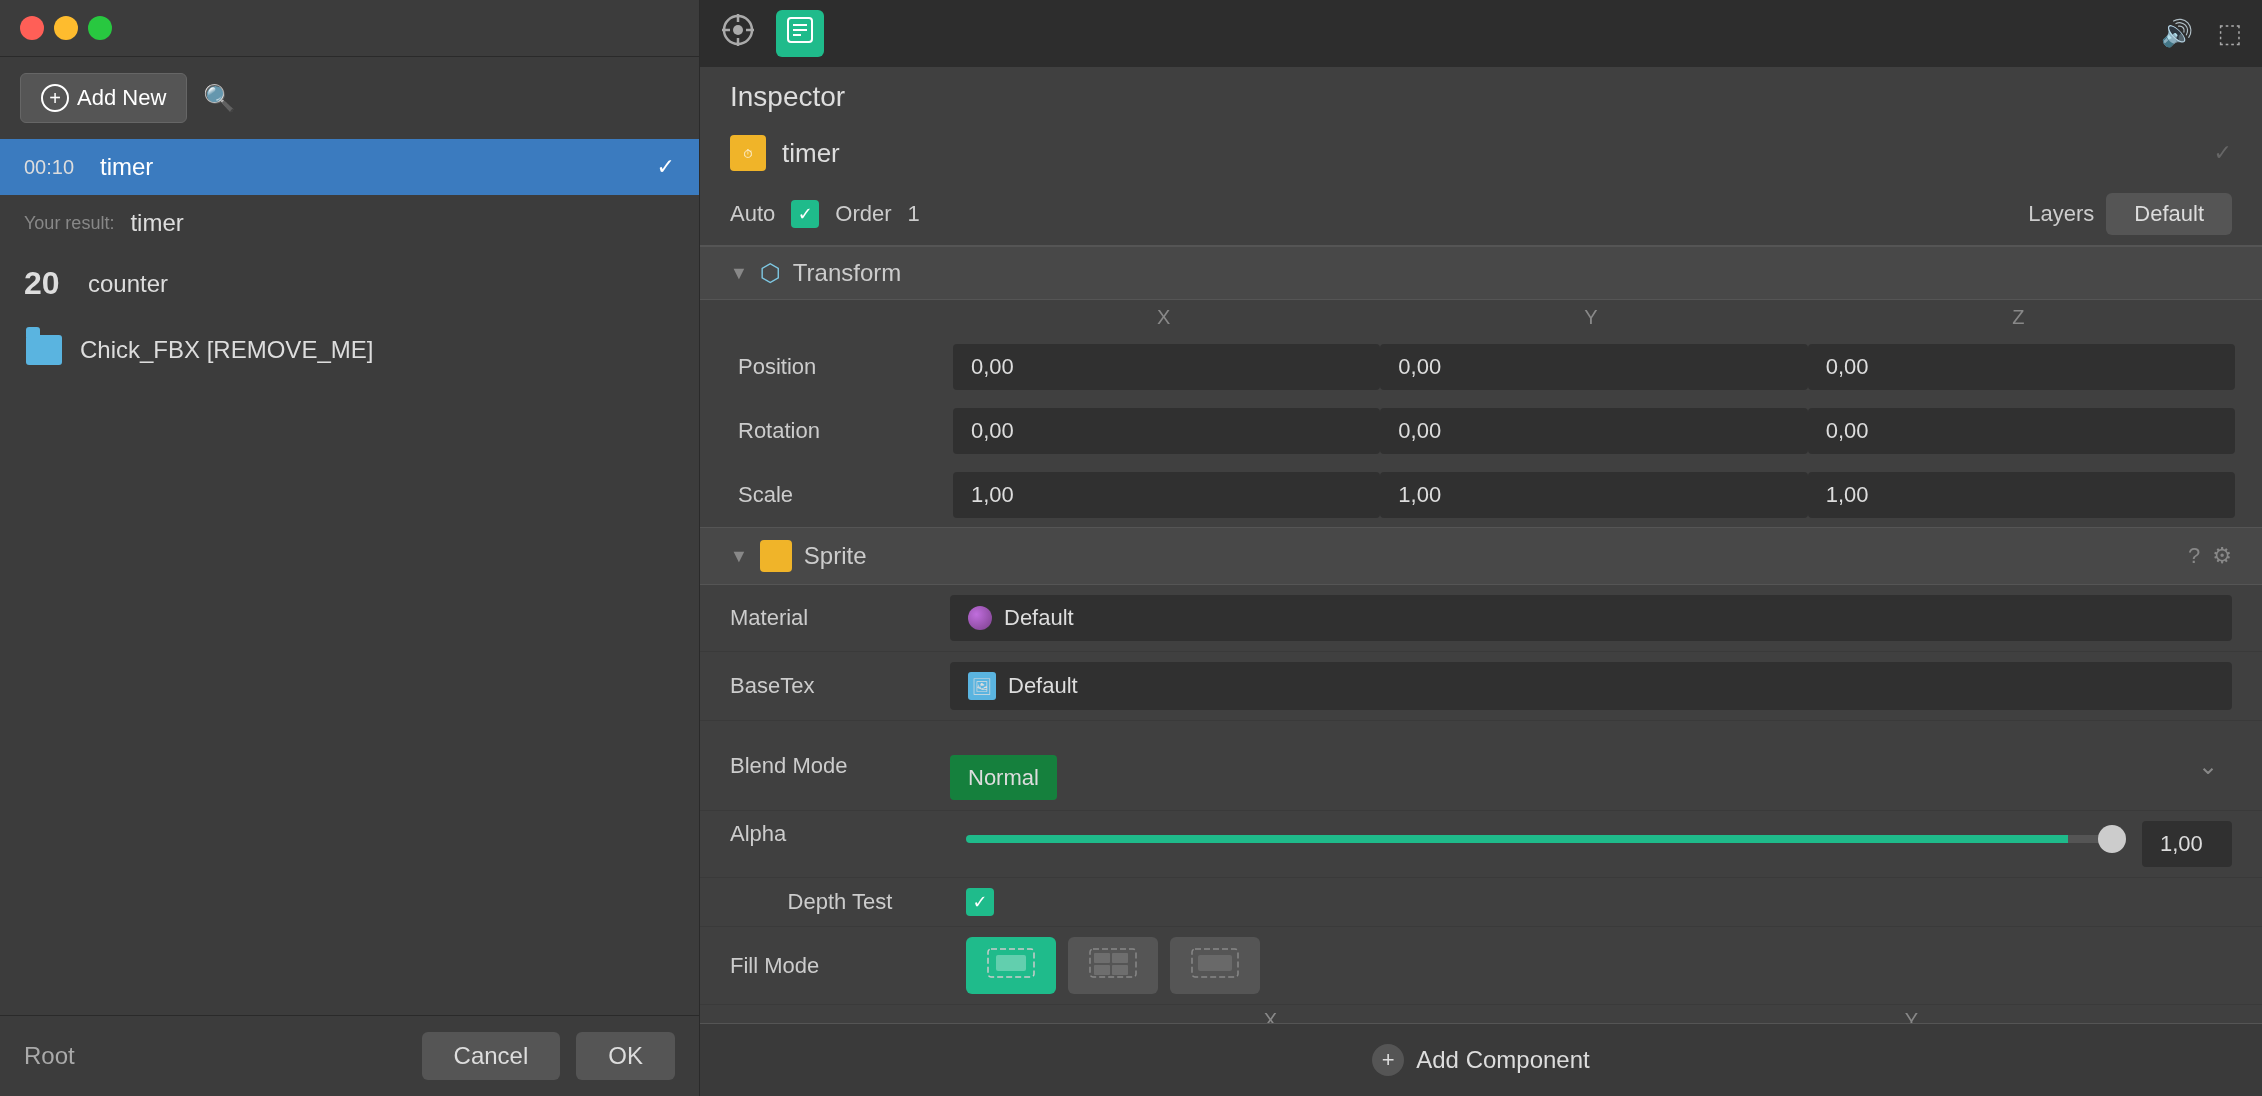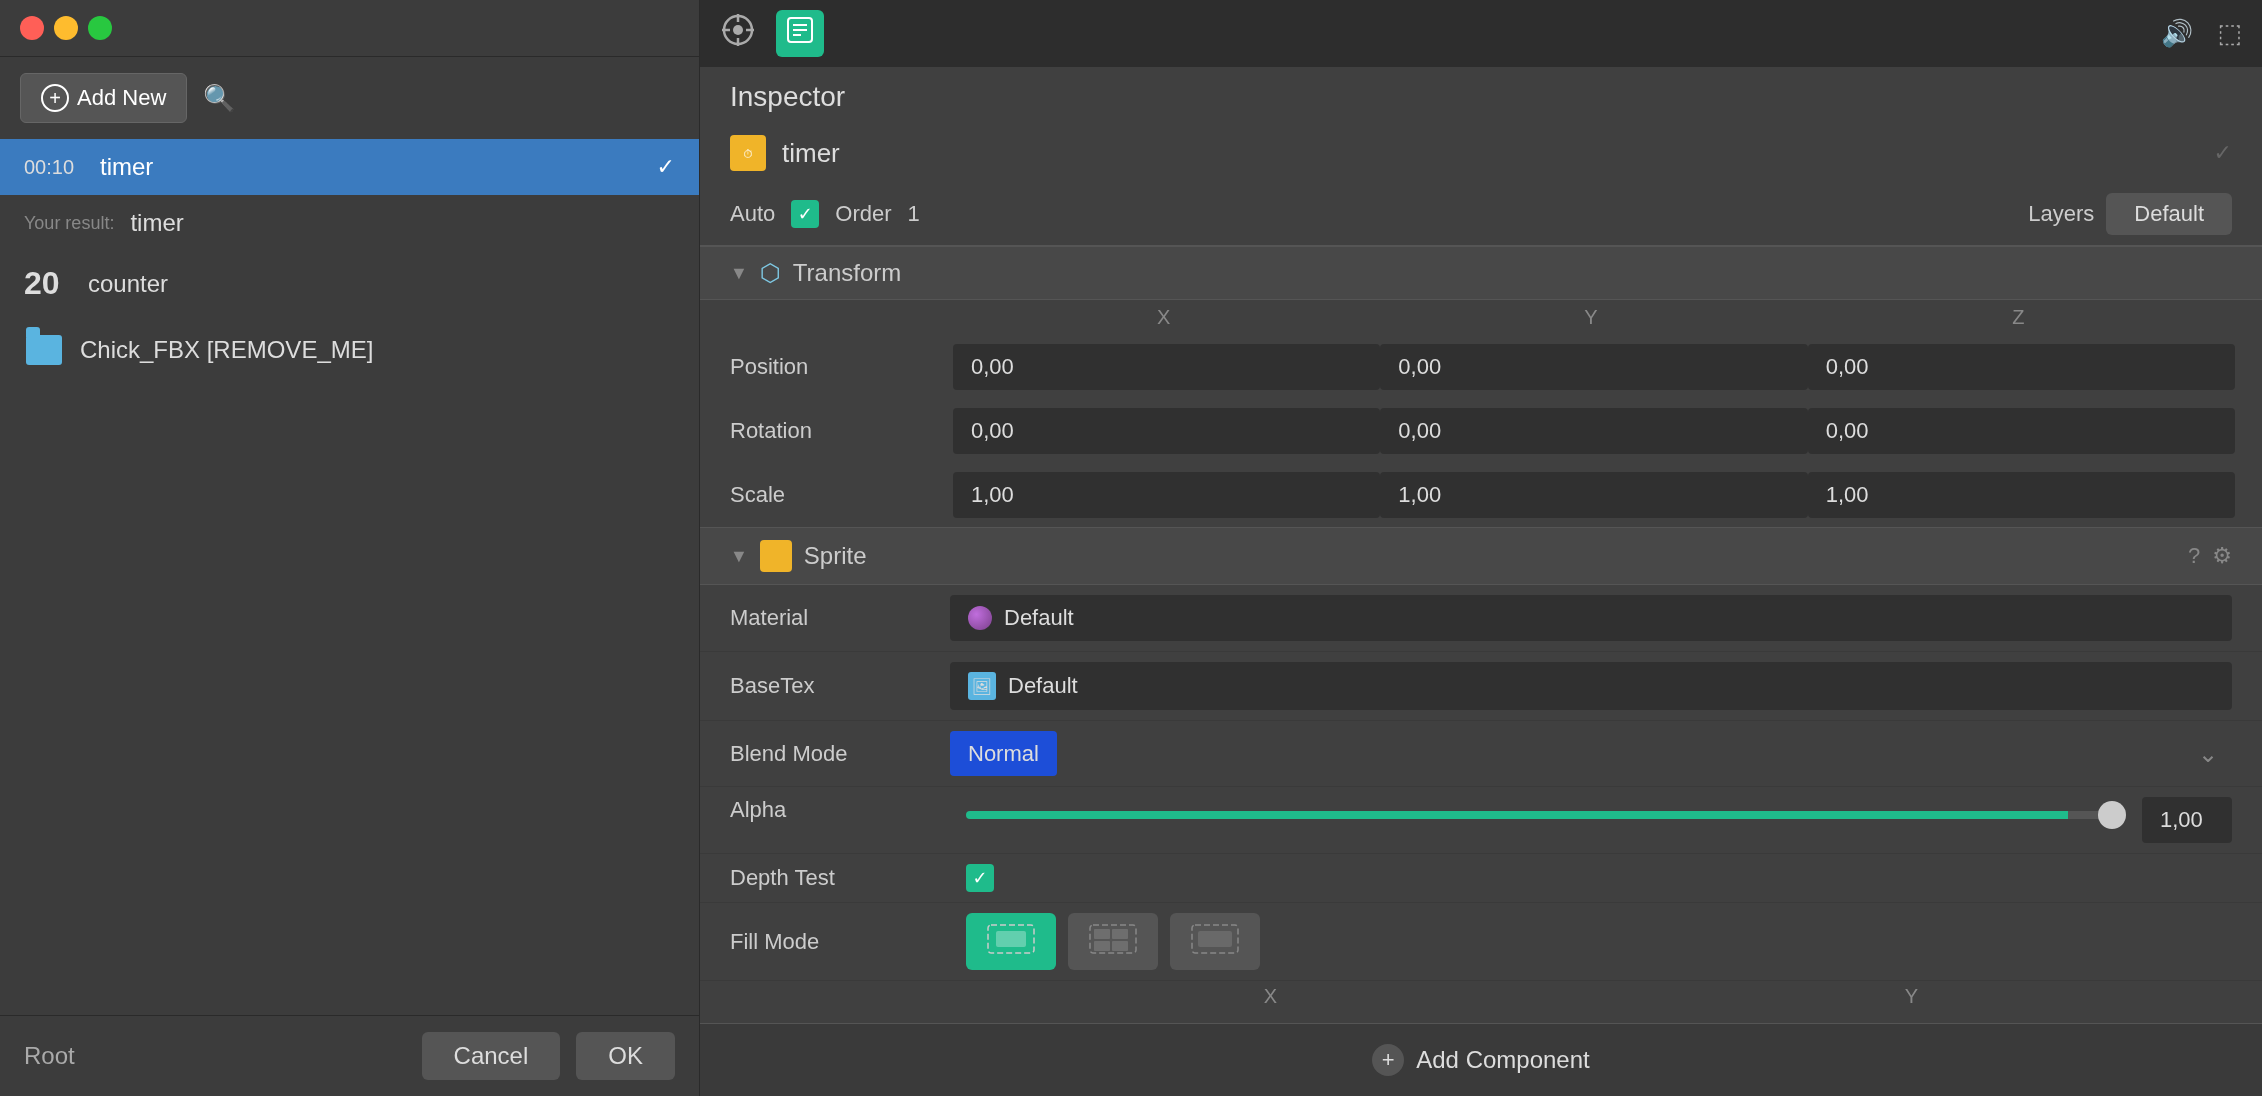--- a/index.html
+++ b/index.html
@@ -338,20 +338,21 @@
       display: grid;
       grid-template-columns: 220px 1fr 1fr 1fr;
       align-items: center;
       padding: 6px 30px;
       gap: 0;
     }
 
     .prop-label {
       color: #ccc;
       font-size: 22px;
+      margin-left: 8px;
     }
 
     .prop-input {
       background: #303030;
       border: none;
       color: #ddd;
       font-size: 22px;
       padding: 10px 18px;
       margin: 3px;
       border-radius: 4px;
@@ -445,27 +446,28 @@
     }
 
     .blend-label {
       color: #ccc;
       font-size: 22px;
       min-width: 220px;
     }
 
     .blend-select {
       flex: 1;
-      background: #1d4ed8;
+      background: #15803d;
       border: none;
       color: #ddd;
       font-size: 22px;
       padding: 10px 18px;
       border-radius: 4px;
       appearance: none;
+      margin-top: 24px;
     }
 
     .select-wrapper {
       flex: 1;
       position: relative;
     }
 
     .select-wrapper::after {
       content: '⌄';
       position: absolute;
@@ -522,20 +524,21 @@
       min-width: 90px;
       text-align: left;
     }
 
     .depth-test-row {
       display: flex;
       align-items: center;
       padding: 10px 30px;
       border-bottom: 1px solid #3a3a3a;
       gap: 16px;
+      text-align: center;
     }
 
     .depth-label {
       color: #ccc;
       font-size: 22px;
       min-width: 220px;
     }
 
     .fill-mode-row {
       display: flex;

